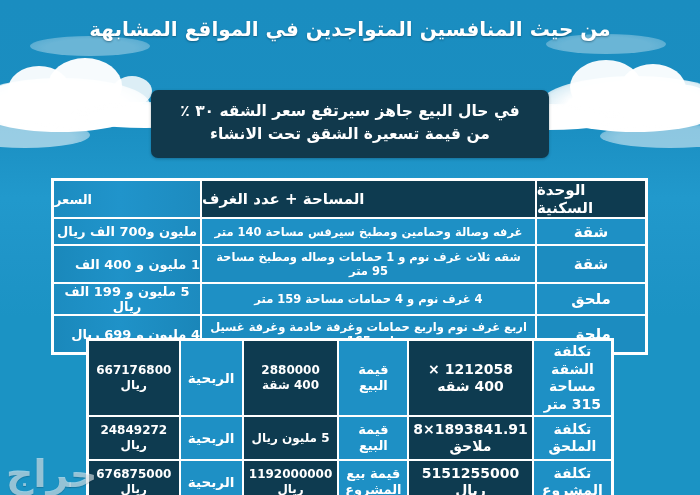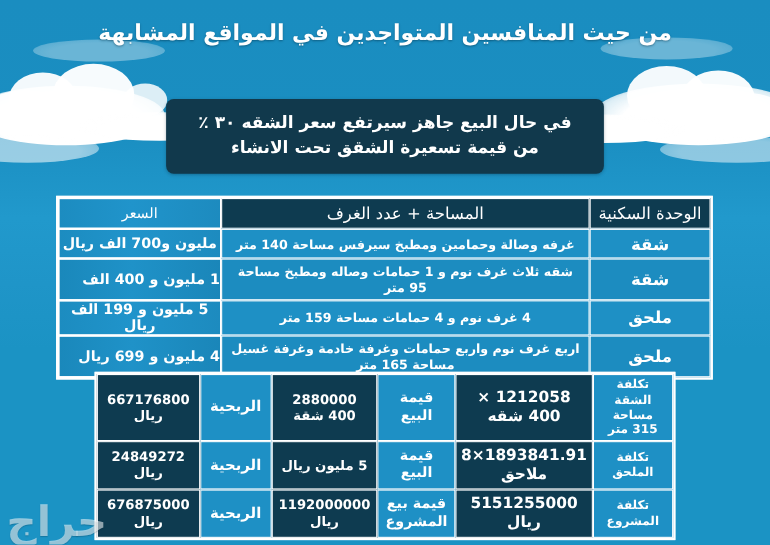--- a/index.html
+++ b/index.html
@@ -113,23 +113,23 @@
     background: #ffffff;
   }
   #main-table td, #main-table th {
     border: 1px solid #ffffff;
     padding: 0;
   }
   .mt-head {
     background: #0e3b50;
     color: #ffffff;
     font-size: 15px;
-    font-weight: normal;
+    font-weight: bold;
     height: 28px;
-    text-align: center;
+    text-align: left;
     vertical-align: middle;
   }
   .mt-cell {
     background: #1e90c5;
     color: #ffffff;
     font-weight: bold;
     text-align: center;
     vertical-align: middle;
     height: 27px;
   }
@@ -160,21 +160,21 @@
     height: 44px;
     text-align: center;
     vertical-align: middle;
     color: #ffffff;
     font-weight: bold;
     padding: 2px 4px;
     line-height: 1.25;
   }
   .sm-dark  { background: #0e3b50; }
   .sm-light { background: #1e90c5; }
-  .sm-label     { font-size: 11px; width: 104px; margin-top: 40px; }
+  .sm-label     { font-size: 14px; width: 104px; margin-top: 40px; }
   .sm-calc      { font-size: 14px;   width: 104px; }
   .sm-sale-lbl  { font-size: 13px;   width: 80px; }
   .sm-sale-val  { font-size: 12px;   width: 102px; }
   .sm-profit-lbl{ font-size: 13.5px; width: 82px; }
   .sm-profit-val{ font-size: 12px;   width: 110px; }
 
   
   #watermark {
     position: absolute;
     bottom: 2px;

